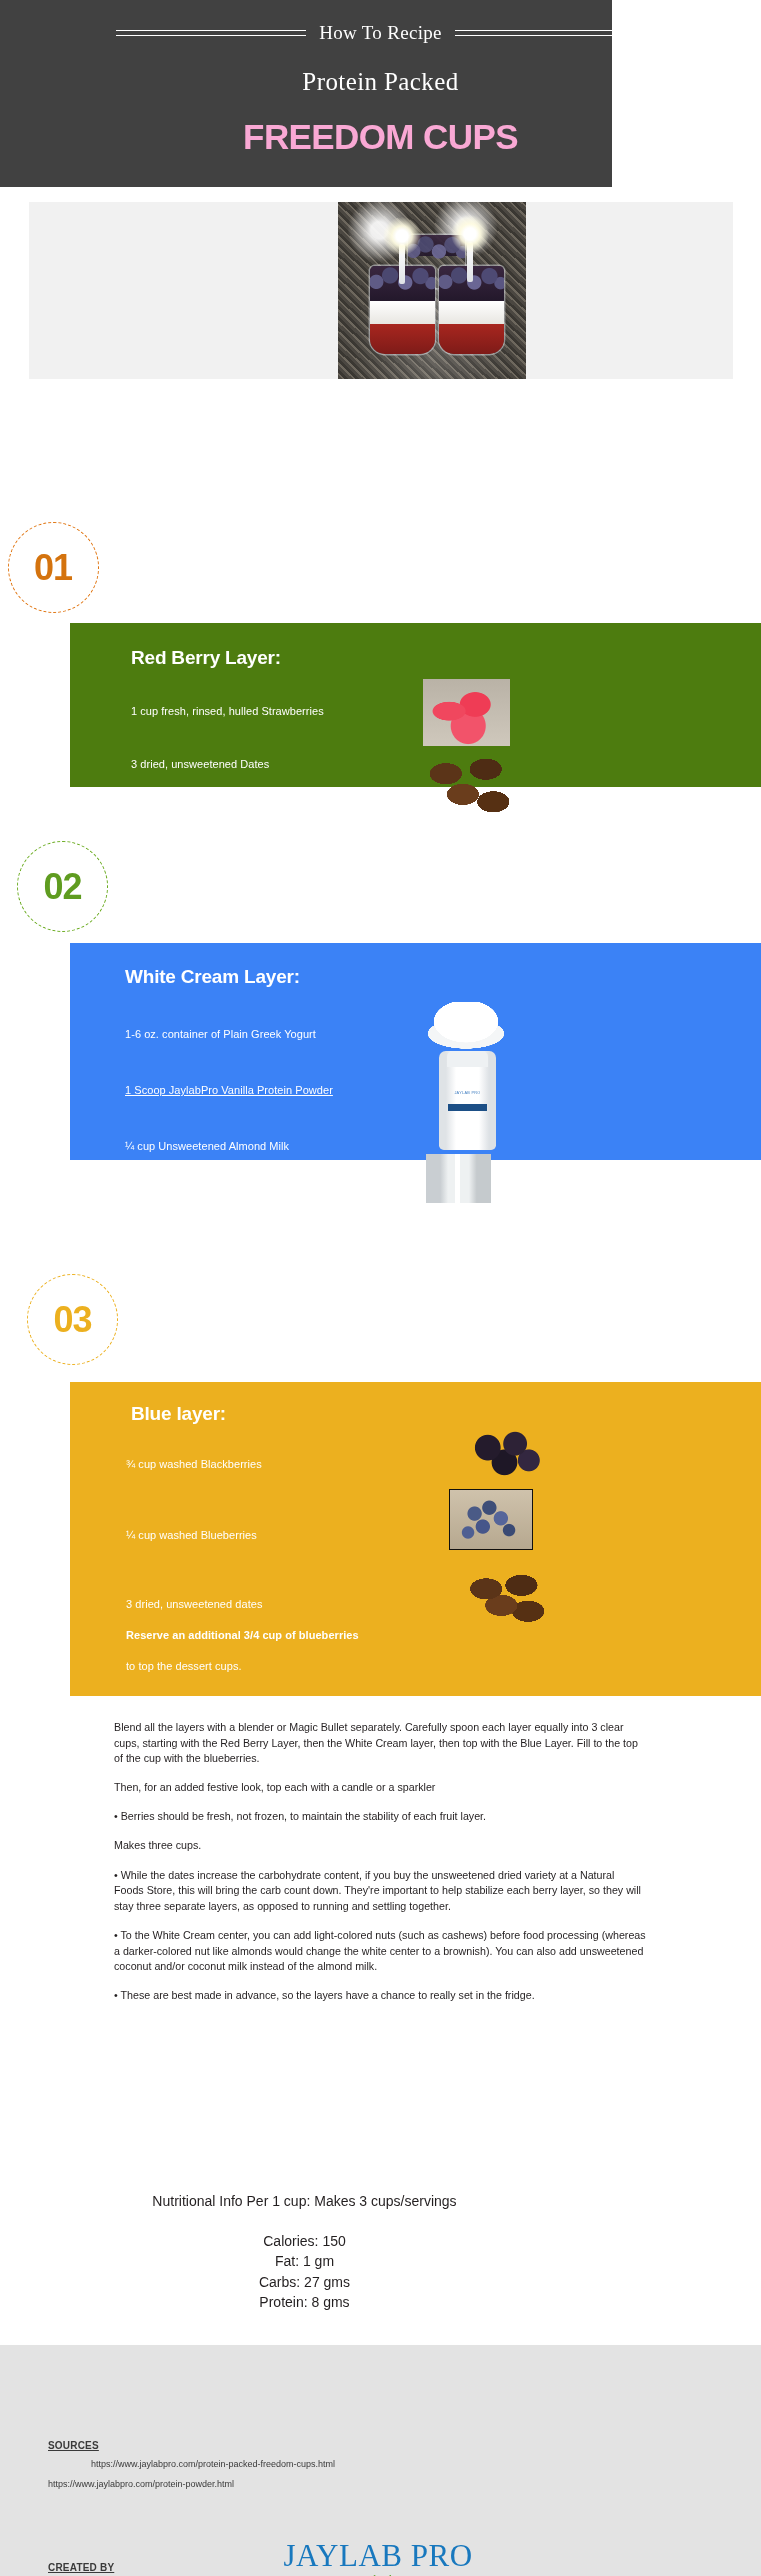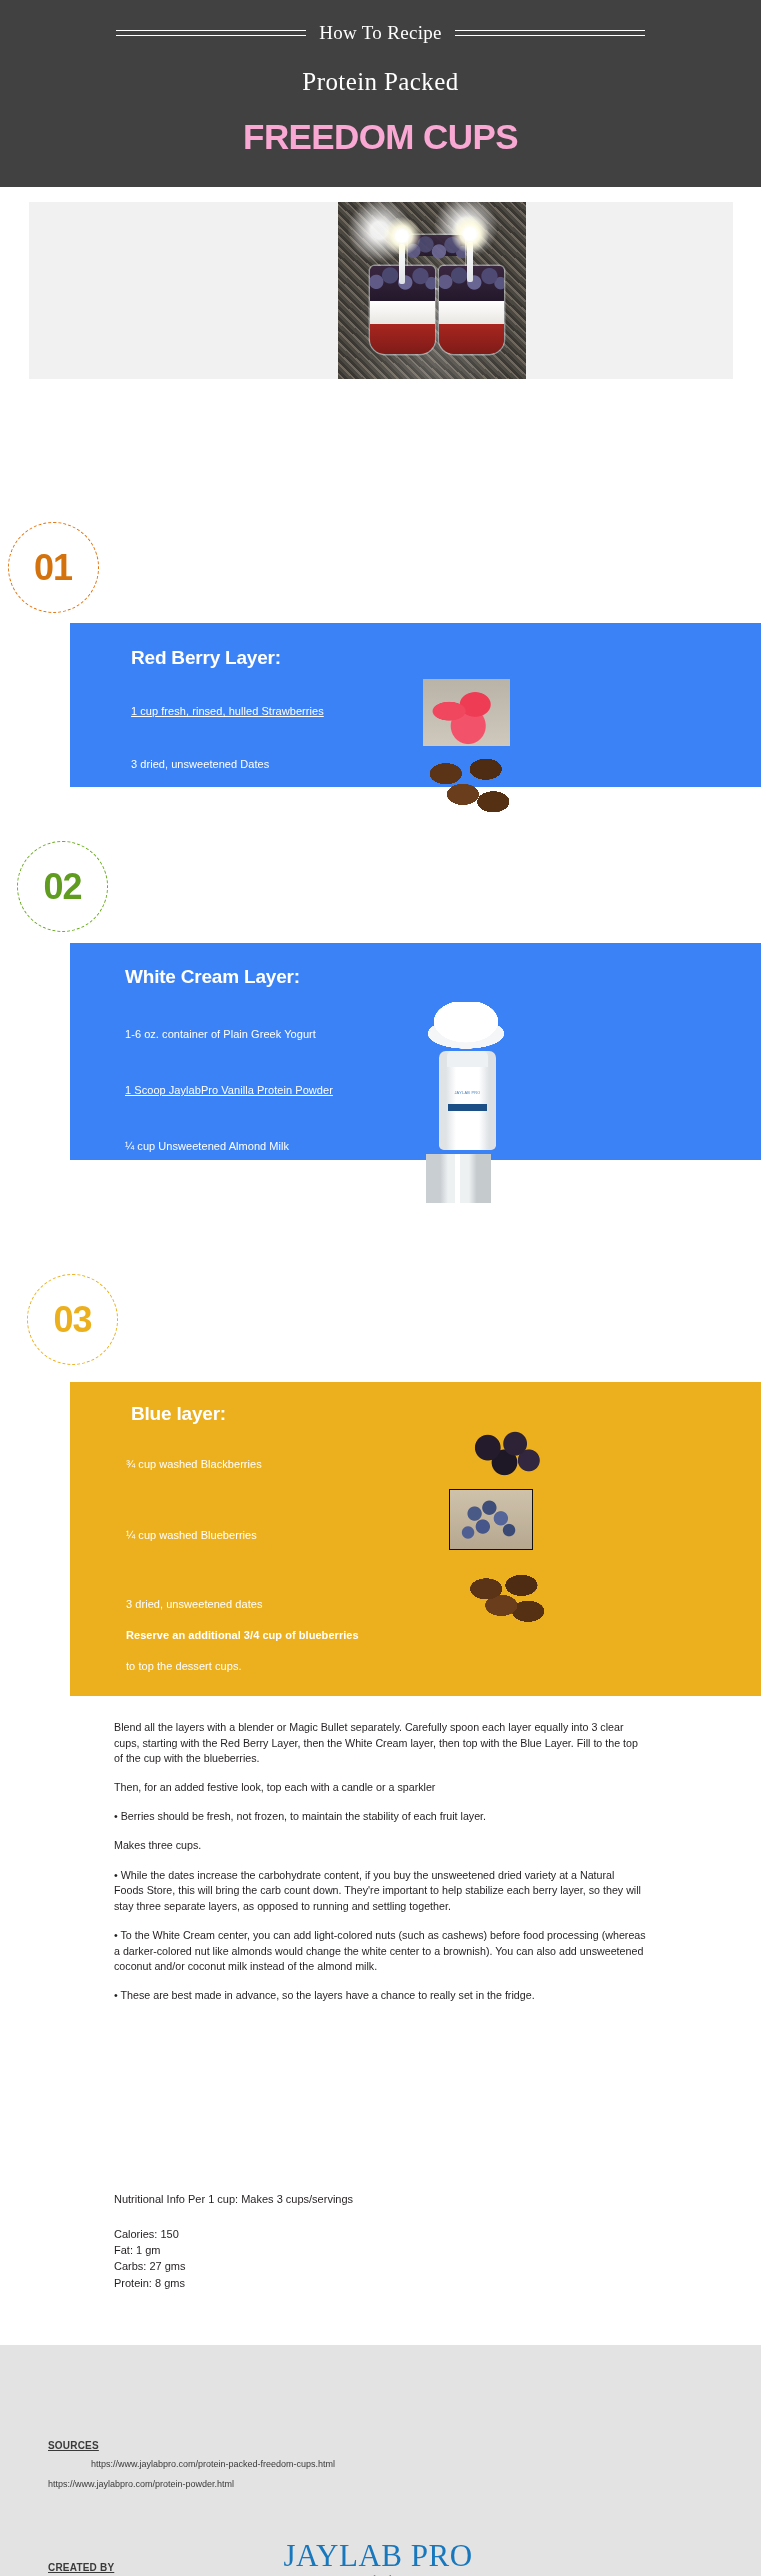--- a/index.html
+++ b/index.html
@@ -14,21 +14,21 @@
     width: 761px;
     height: 2576px;
     background: #ffffff;
     overflow: hidden;
   }
 
   
   .header {
     position: absolute;
     left: 0; top: 0;
-    width: 761px; height: 187px;
+    width: 612px; height: 187px;
     background: #414141;
     text-align: center;
   }
   .kicker-row {
     position: absolute;
     left: 0; top: 22px;
     width: 761px;
     display: flex;
     align-items: center;
     justify-content: center;
@@ -127,21 +127,21 @@
     font-weight: 700;
     font-size: 36px;
     letter-spacing: -1px;
   }
   .badge-1 { left: 7.6px;  top: 522px; border: 1.9px dashed #e0740f; color: #d4730e; }
   .badge-2 { left: 17px; top: 841px; border: 1.9px dashed #6aab1f; color: #5f9c20; }
   .badge-3 { left: 27px; top: 1274px; border: 1.9px dashed #ecb01f; color: #ecb01f; }
 
   
   .panel { position: absolute; left: 70px; width: 691px; }
-  .panel-1 { top: 623px;  height: 164px; background: #3b82f6; }
+  .panel-1 { top: 623px;  height: 164px; background: #4d7c0f; }
   .panel-2 { top: 943px;  height: 217px; background: #3b82f6; }
   .panel-3 { top: 1382px; height: 314px; background: #ecb01f; }
 
   .panel-title {
     position: absolute;
     font-weight: 700;
     color: #ffffff;
     font-size: 19px;
     letter-spacing: -0.2px;
   }
@@ -218,22 +218,23 @@
     font-size: 10.7px;
     line-height: 1.47;
   }
   .body-copy p { margin-bottom: 13.3px; }
 
   .nutri-block {
     position: absolute;
     left: 114px; top: 2191px;
     width: 381px;
     color: #231f20;
-    font-size: 11px;
+    font-size: 14px;
     line-height: 1.47;
+    text-align: center;
   }
   .nutri-block .head { margin-bottom: 19px; }
   .nutri-block .line { }
 
   
   .footer {
     position: absolute;
     left: 0; top: 2345px;
     width: 761px; height: 231px;
     background: #e3e3e3;
@@ -313,21 +314,21 @@
     </div>
     <div class="candle" style="left:61px; top:42px;"></div>
     <div class="candle" style="left:129px; top:40px;"></div>
     <div class="flame" style="left:45px; top:15px;"></div>
     <div class="flame" style="left:113px; top:13.3px;"></div>
   </div>
 
   <div class="badge badge-1">01</div>
   <div class="panel panel-1">
     <div class="panel-title p1-title">Red Berry Layer:</div>
-    <div class="ing" style="left:61px; top:82px;text-decoration:underline;">1 cup fresh, rinsed, hulled Strawberries</div>
+    <div class="ing" style="left:61px; top:82px;">1 cup fresh, rinsed, hulled Strawberries</div>
     <div class="ing" style="left:61px; top:135px;">3 dried, unsweetened Dates</div>
     <div class="tile strawberries" style="left:353px; top:56px; width:87px; height:67px;"></div>
     <div class="tile dates-shape" style="left:353px; top:127px; width:95px; height:74px;"></div>
   </div>
 
   <div class="badge badge-2">02</div>
   <div class="panel panel-2">
     <div class="panel-title p2-title">White Cream Layer:</div>
     <div class="ing" style="left:55px; top:85px;">1-6 oz. container of Plain Greek Yogurt</div>
     <div class="ing" style="left:55px; top:141px;text-decoration:underline;">1 Scoop JaylabPro Vanilla Protein Powder</div>

